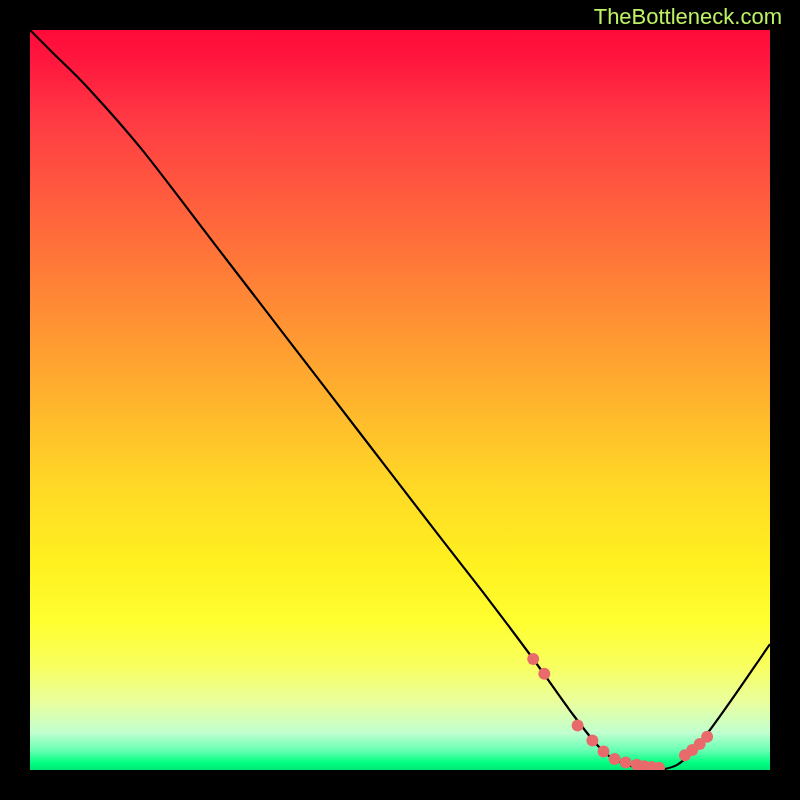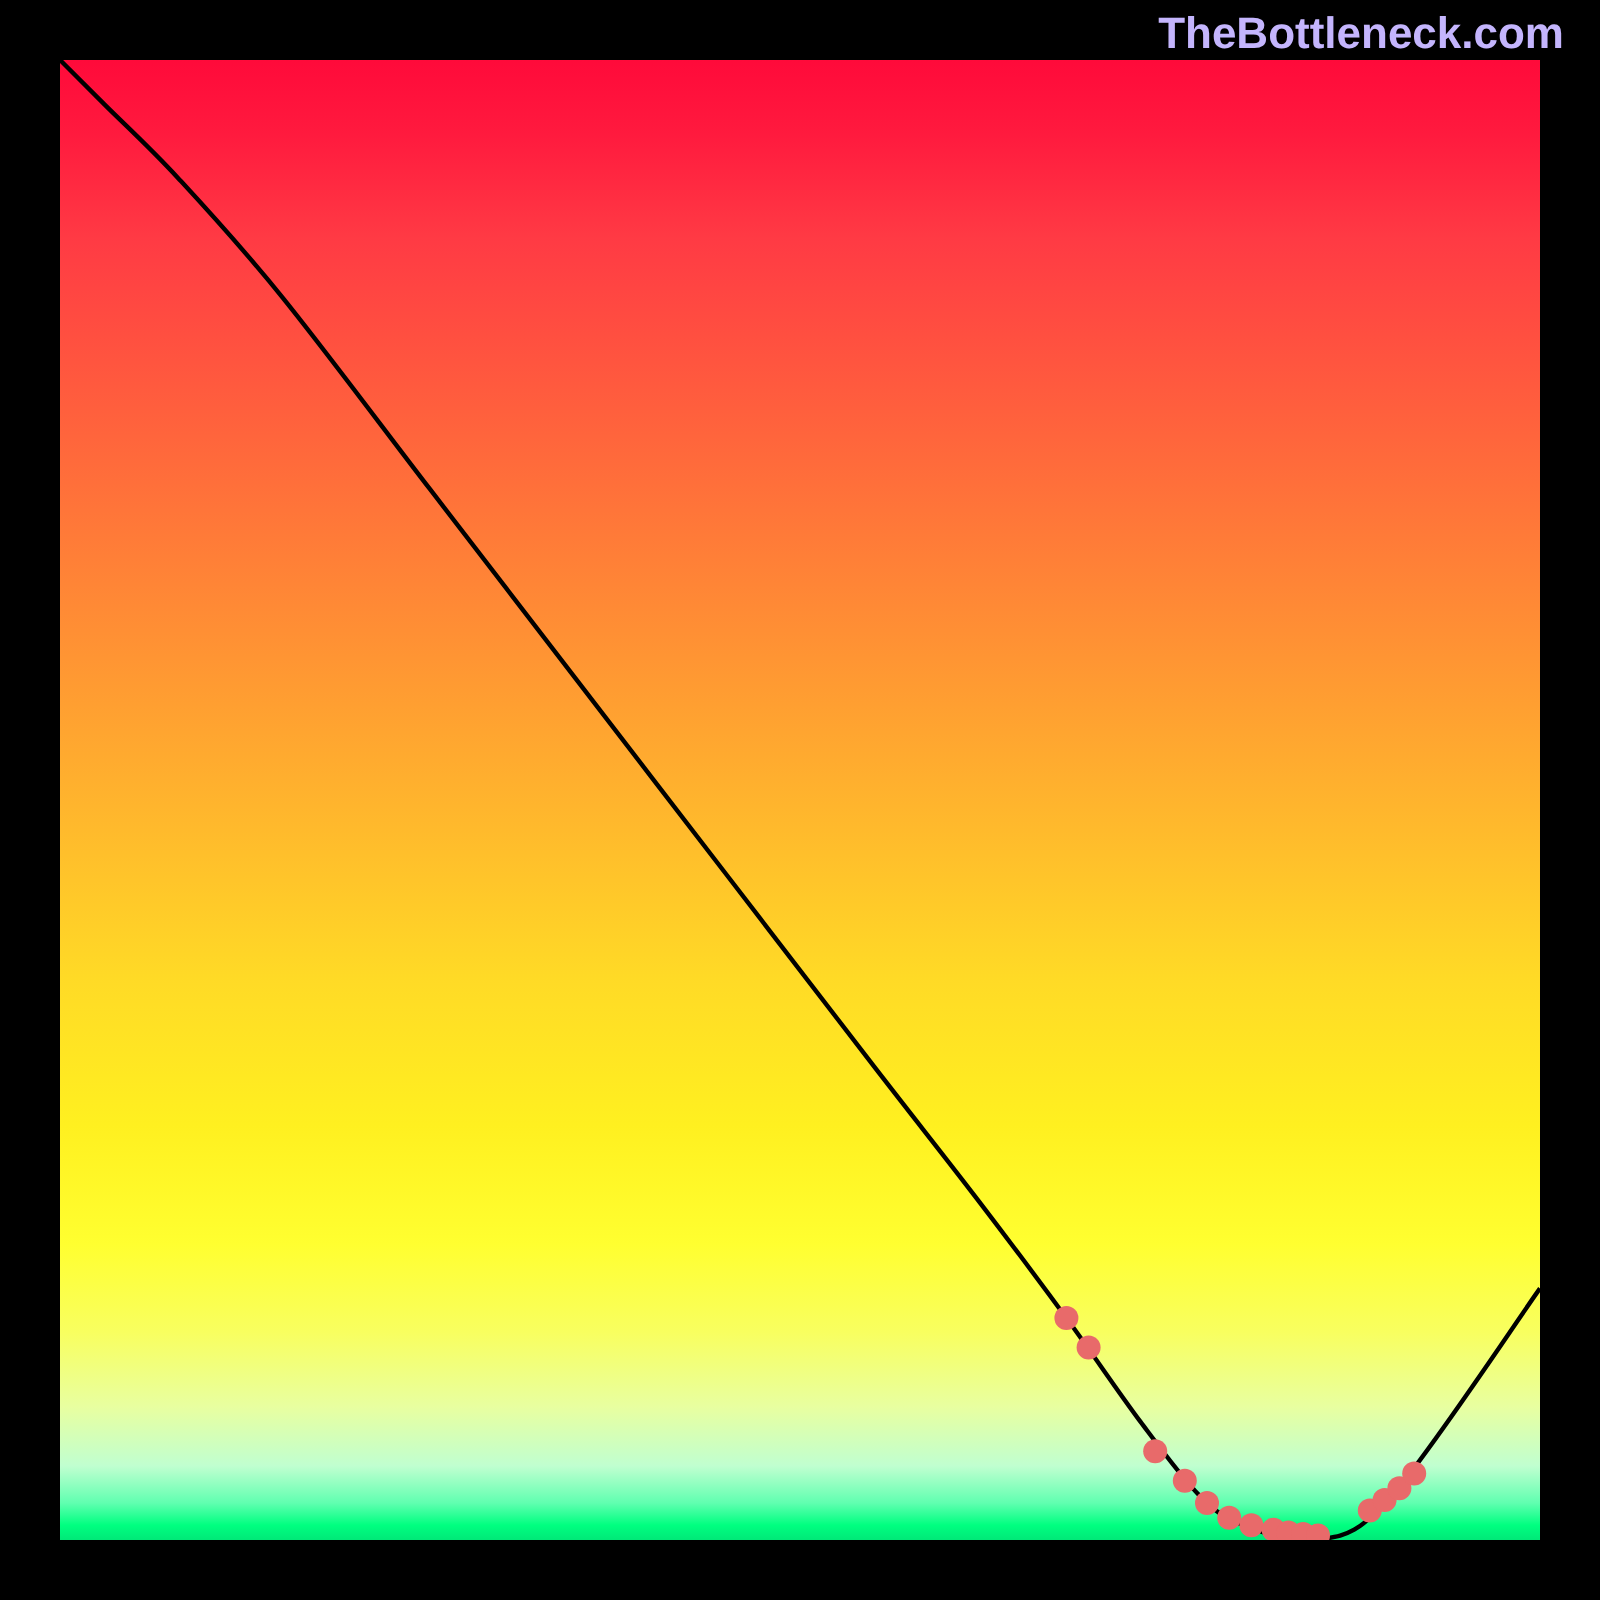--- a/index.html
+++ b/index.html
@@ -7,23 +7,23 @@
     width: 800px;
     height: 800px;
     background: #000;
     position: relative;
     font-family: Arial, sans-serif;
   }
   .watermark {
     position: absolute;
     top: 4px;
     right: 18px;
-    color: #c4b5fd;
+    color: #bef264;
     font-size: 22px;
-    font-weight: bold;
+    font-weight: normal;
     z-index: 10;
   }
   .plot-area {
     position: absolute;
     left: 30px;
     top: 30px;
     width: 740px;
     height: 740px;
   }
   .gradient-bg {

